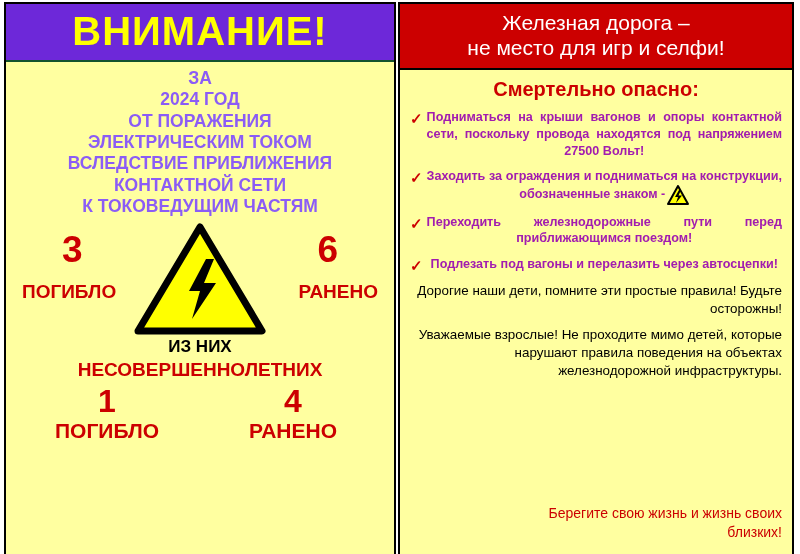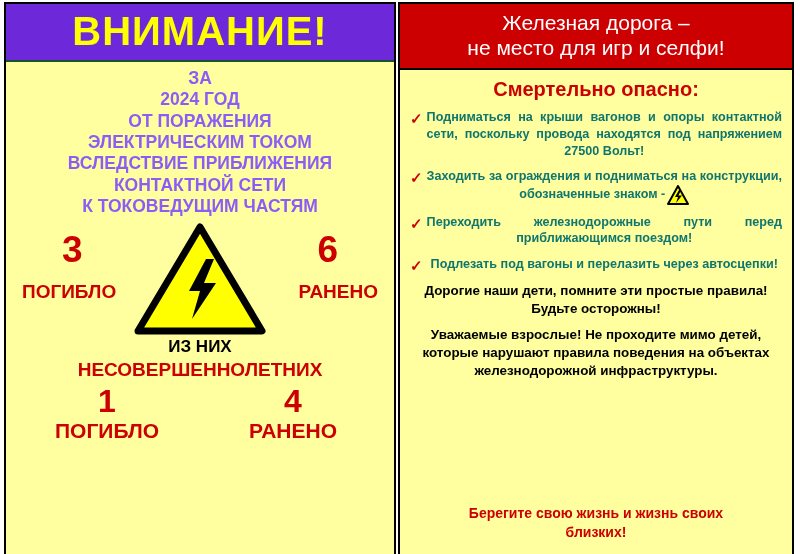--- a/index.html
+++ b/index.html
@@ -172,38 +172,38 @@
     font-size: 15px;
     font-weight: bold;
     line-height: 1;
     margin-right: 4px;
     margin-top: 2px;
     flex: 0 0 auto;
   }
   .bullet-text {
     font-size: 12.6px;
     font-weight: bold;
-    color: #0f766e;
+    color: #a21caf;
     text-align: justify;
     text-align-last: center;
     line-height: 1.32;
     flex: 1;
   }
   .inline-sign {
     display: inline-block;
     vertical-align: middle;
     width: 22px;
     height: 20px;
     margin-left: 2px;
   }
   .para {
     font-size: 13.4px;
-    font-weight: bold;
+    font-weight: normal;
     color: #000;
-    text-align: center;
+    text-align: right;
     line-height: 1.35;
     margin-bottom: 8px;
   }
   .para.red {
     color: #cc0000;
     font-size: 14px;
   }
   .spacer { flex: 1; }
 </style>
 </head>

